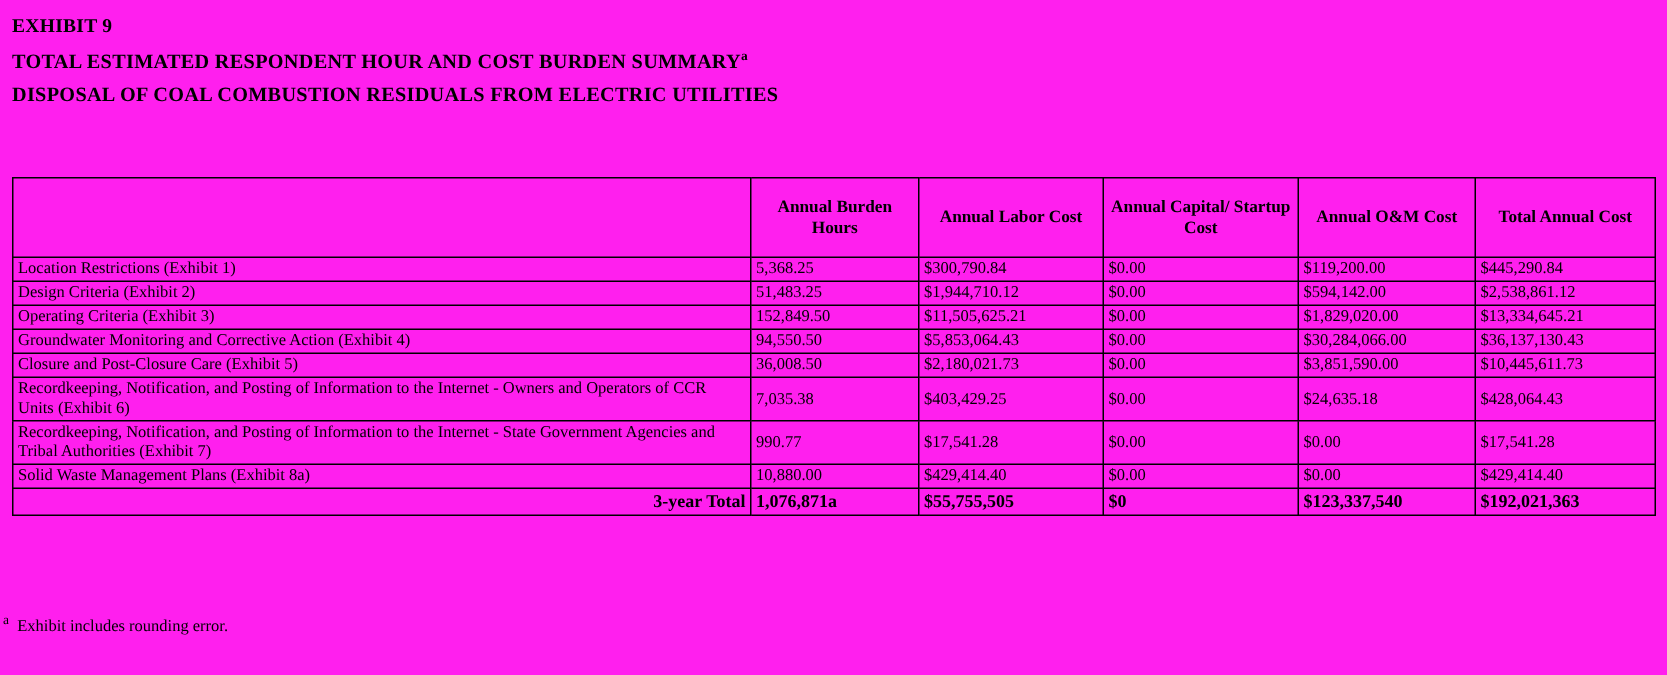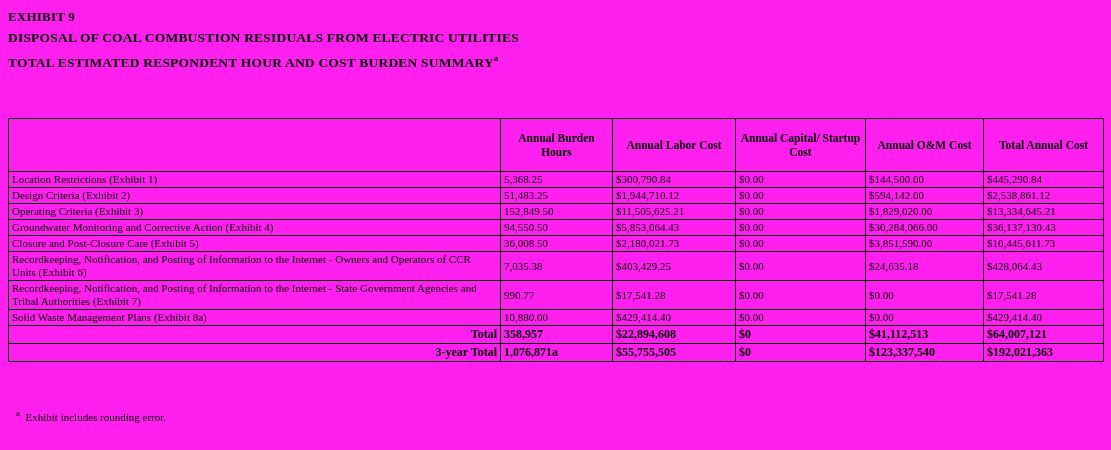--- a/index.html
+++ b/index.html
@@ -71,21 +71,21 @@
   tr.totalrow td {
     font-weight: bold;
     font-size: 12px;
   }
   td.total-label {
     text-align: right;
     font-weight: bold;
   }
   .footnote {
     position: absolute;
-    left: 16px;
+    left: 2px;
     top: 406px;
     font-size: 11px;
     line-height: 14px;
     text-align: right;
   }
   .footnote .sup {
     font-size: 9px;
     vertical-align: super;
   }
   col.c0 { width: 492px; }
@@ -95,22 +95,22 @@
   col.c4 { width: 118px; }
   col.c5 { width: 120px; }
 </style>
 </head>
 <body>
 
 <div class="page">
 
   <div class="titles">
     <div class="title-line t1">EXHIBIT 9</div>
+    <div class="title-line"><span>TOTAL ESTIMATED RESPONDENT HOUR AND COST BURDEN SUMMARY</span><span class="sup">a</span></div>
     <div class="title-line">DISPOSAL OF COAL COMBUSTION RESIDUALS FROM ELECTRIC UTILITIES</div>
-    <div class="title-line"><span>TOTAL ESTIMATED RESPONDENT HOUR AND COST BURDEN SUMMARY</span><span class="sup">a</span></div>
   </div>
 
   <table class="burden">
     <colgroup>
       <col class="c0">
         <col class="c1">
         <col class="c2">
         <col class="c3">
         <col class="c4">
         <col class="c5">
@@ -124,21 +124,21 @@
         <th>Annual O&amp;M Cost</th>
         <th>Total Annual Cost</th>
       </tr>
     </thead>
     <tbody>
       <tr>
         <td class="rowlabel">Location Restrictions (Exhibit 1)</td>
         <td class="num">5,368.25</td>
         <td class="num">$300,790.84</td>
         <td class="num">$0.00</td>
-        <td class="num">$144,500.00</td>
+        <td class="num">$119,200.00</td>
         <td class="num">$445,290.84</td>
       </tr>
       <tr>
         <td class="rowlabel">Design Criteria (Exhibit 2)</td>
         <td class="num">51,483.25</td>
         <td class="num">$1,944,710.12</td>
         <td class="num">$0.00</td>
         <td class="num">$594,142.00</td>
         <td class="num">$2,538,861.12</td>
       </tr>
@@ -182,28 +182,20 @@
         <td class="num">$0.00</td>
         <td class="num">$17,541.28</td>
       </tr>
       <tr>
         <td class="rowlabel">Solid Waste Management Plans (Exhibit 8a)</td>
         <td class="num">10,880.00</td>
         <td class="num">$429,414.40</td>
         <td class="num">$0.00</td>
         <td class="num">$0.00</td>
         <td class="num">$429,414.40</td>
-      </tr>
-      <tr class="totalrow">
-        <td class="total-label">Total</td>
-        <td class="num">358,957</td>
-        <td class="num">$22,894,608</td>
-        <td class="num">$0</td>
-        <td class="num">$41,112,513</td>
-        <td class="num">$64,007,121</td>
       </tr>
       <tr class="totalrow">
         <td class="total-label">3-year Total</td>
         <td class="num"><span>1,076,871</span><span class="sup">a</span></td>
         <td class="num">$55,755,505</td>
         <td class="num">$0</td>
         <td class="num">$123,337,540</td>
         <td class="num">$192,021,363</td>
       </tr>
     </tbody>

